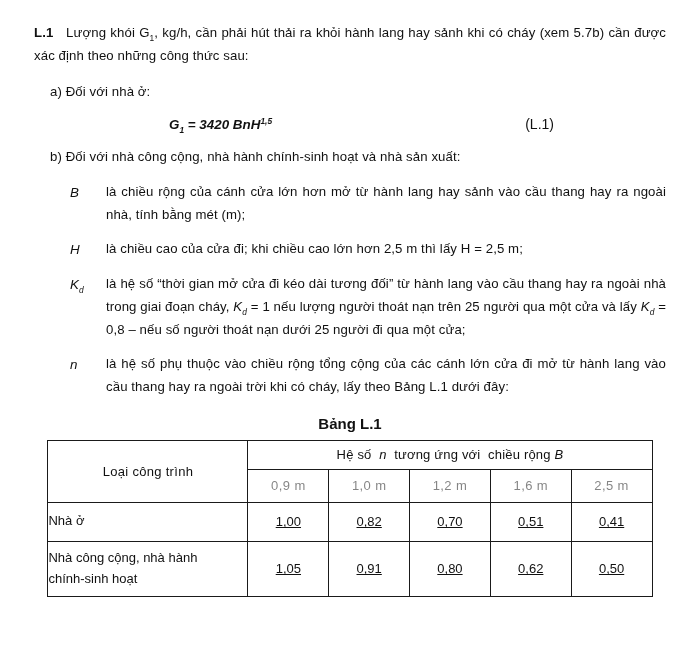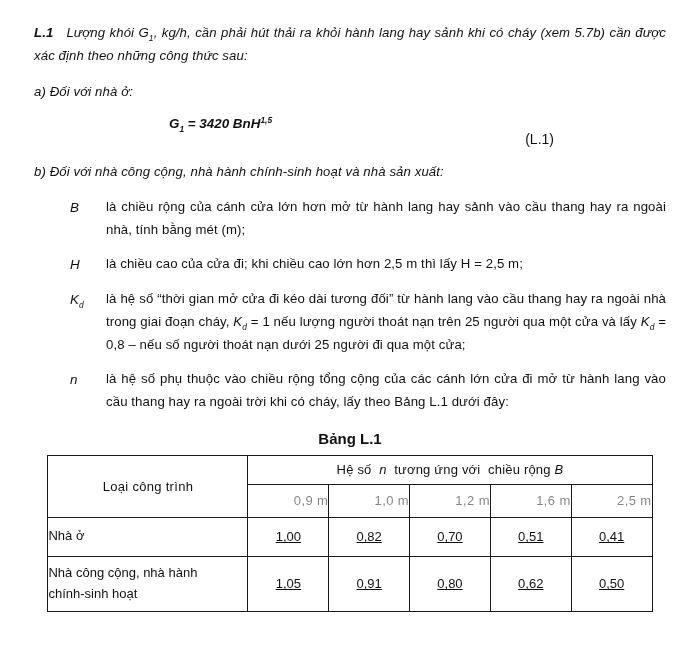--- a/index.html
+++ b/index.html
@@ -20,31 +20,29 @@
     height: 655px;
     box-sizing: border-box;
     padding: 22px 34px 0 34px;
   }
   .para {
     font-size: 13.2px;
     line-height: 1.72;
     text-align: justify;
     margin: 0 0 14px 0;
     letter-spacing: 0.1px;
-    font-style: italic;
-  }
-  .para.tight { margin-bottom: 12px; }
+  }
+  .para.tight { margin-bottom: 12px; margin-left: 16px; }
   b.lead { font-weight: bold; }
   .formula-row {
     display: flex;
     align-items: baseline;
     margin: 4px 0 14px 0;
     padding-left: 135px;
     font-size: 13.4px;
-    flex-direction: column;
   }
   .formula {
     font-style: italic;
     font-weight: bold;
     white-space: nowrap;
   }
   .eqref {
     margin-left: auto;
     font-style: normal;
     font-weight: normal;
@@ -105,21 +103,21 @@
   .th-span {
     text-align: center;
     font-weight: bold;
     font-size: 13.4px;
     height: 28px;
     vertical-align: middle;
     letter-spacing: 0.2px;
   }
   .th-span i { font-style: italic; }
   .th-width {
-    text-align: right;
+    text-align: center;
     height: 32px;
     vertical-align: middle;
     font-weight: bold;
     font-size: 12.6px;
     color: #3a3a3a;
     opacity: 0.62;
     filter: blur(0.45px);
     letter-spacing: 0.4px;
   }
   td.rowlabel {

